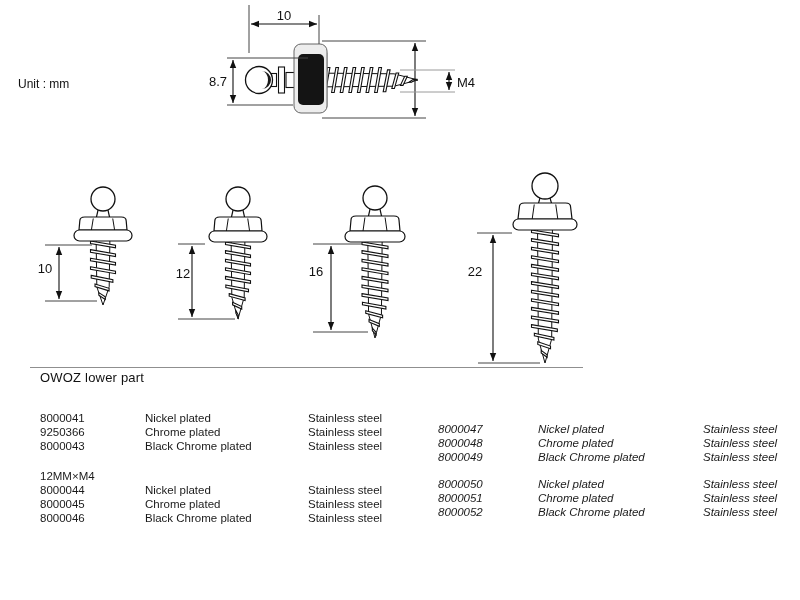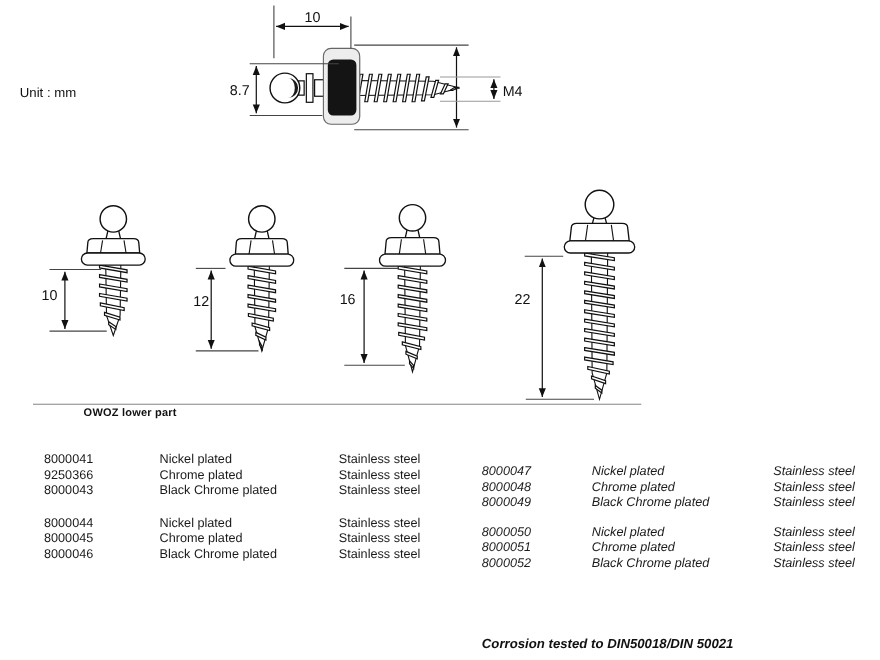--- a/index.html
+++ b/index.html
@@ -2,21 +2,21 @@
 <html><head>
 <meta charset="utf-8">
 <style>
   html,body{margin:0;padding:0;background:#fff;}
   .page{position:relative;width:800px;height:600px;background:#fff;overflow:hidden;
         font-family:"Liberation Sans",sans-serif;color:#111;}
   .abs{position:absolute;}
   #unit-label{left:18px;top:77px;font-size:12px;}
   #drawing-svg{left:0;top:0;}
   #separator{left:30px;top:367px;width:553px;height:1px;background:#8f8f8f;}
-  #section-title{left:40px;top:370px;font-size:10px;font-weight:bold;letter-spacing:.2px;margin-left:36px;}
+  #section-title{left:40px;top:370px;font-size:13px;font-weight:normal;letter-spacing:.2px;}
   .tbl{position:absolute;font-size:11.5px;line-height:14px;color:#1a1a1a;white-space:nowrap;}
   .tbl-left{left:40px;top:411px;width:360px;}
   .tbl-right{left:438px;top:419px;width:352px;}
   .trow{display:flex;}
   .tbl-left .c1{width:105px;}  .tbl-left .c2{width:163px;}
   .tbl-right .c1{width:100px;} .tbl-right .c2{width:165px;}
   .c3{flex:1;}
   .tbl-left .g2{margin-top:16px;}
   .tbl-right .rows{margin-top:3px;font-style:italic;}
   .tbl-right .g2{margin-top:13px;}
@@ -195,20 +195,21 @@
           <span class="c3">Stainless steel</span>
         </div>
         <div class="trow">
           <span class="c1">8000043</span>
           <span class="c2">Black Chrome plated</span>
           <span class="c3">Stainless steel</span>
         </div>
       </div>
     </div>
     <div class="tgroup g2">
+      <div class="size">12MM×M4</div>
       <div class="rows">
         <div class="trow">
           <span class="c1">8000044</span>
           <span class="c2">Nickel plated</span>
           <span class="c3">Stainless steel</span>
         </div>
         <div class="trow">
           <span class="c1">8000045</span>
           <span class="c2">Chrome plated</span>
           <span class="c3">Stainless steel</span>
@@ -256,14 +257,13 @@
         </div>
         <div class="trow">
           <span class="c1">8000052</span>
           <span class="c2">Black Chrome plated</span>
           <span class="c3">Stainless steel</span>
         </div>
       </div>
     </div>
   </div>
 
-  <div class="abs" id="footnote">Corrosion tested to DIN50018/DIN 50021</div>
 </div>
 
 </body></html>

